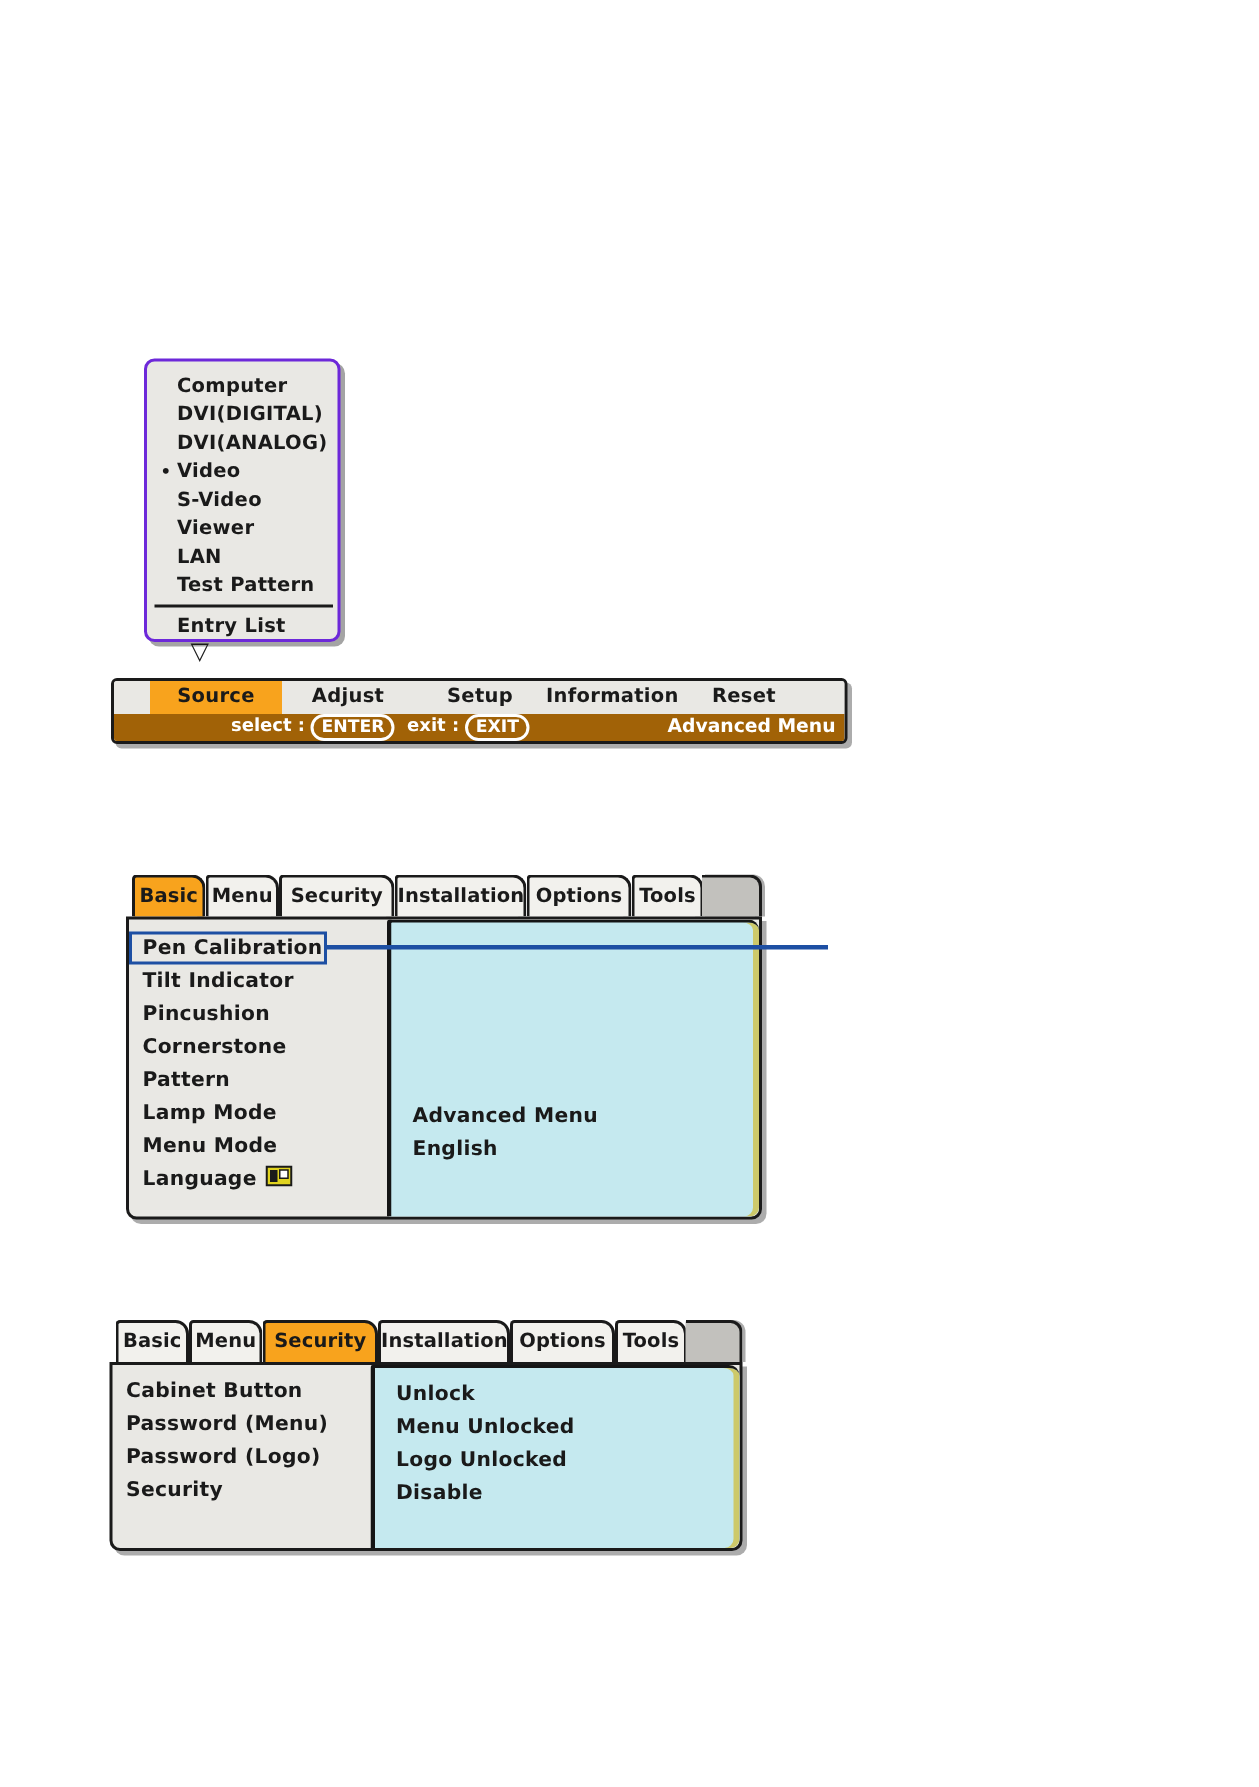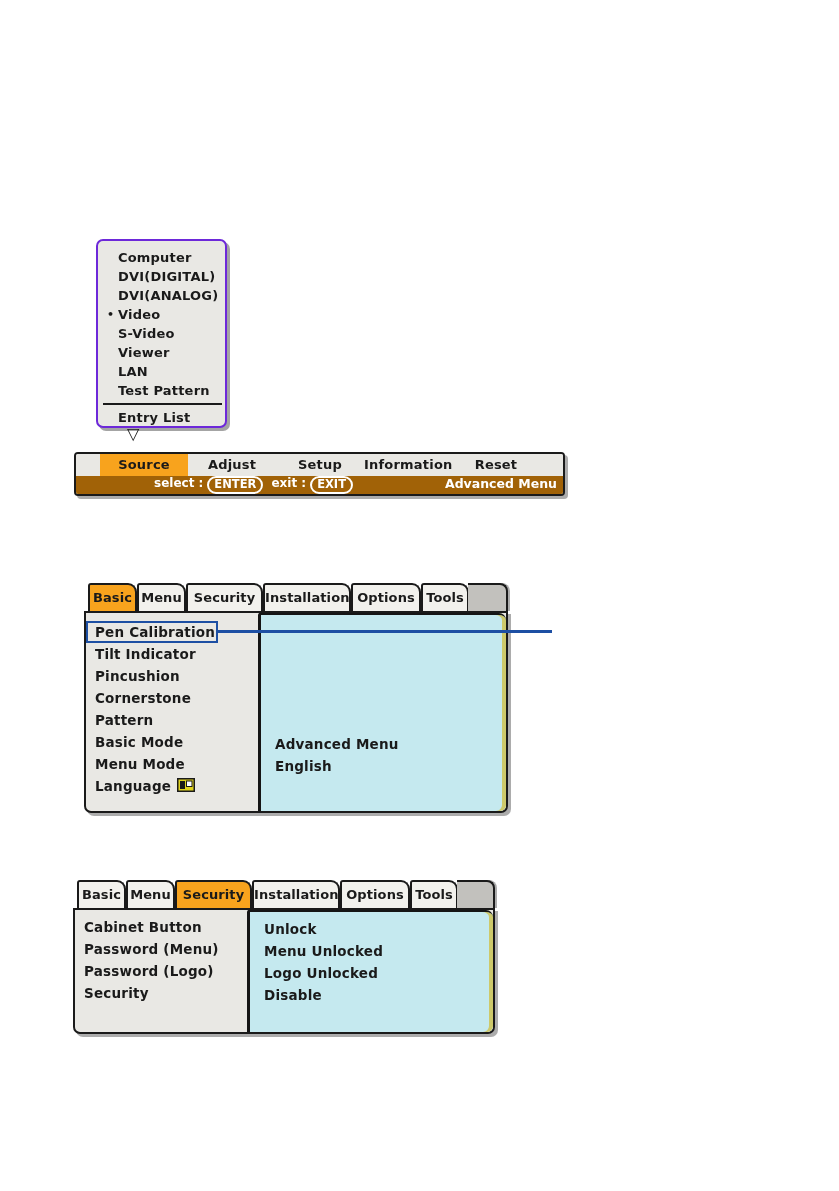--- a/index.html
+++ b/index.html
@@ -129,21 +129,21 @@
         <div class="menu-item">
             <span>Pincushion</span>
           </div>
         <div class="menu-item">
             <span>Cornerstone</span>
           </div>
         <div class="menu-item">
             <span>Pattern</span>
           </div>
         <div class="menu-item">
-            <span>Basic Mode</span>
+            <span>Lamp Mode</span>
           </div>
         <div class="menu-item">
             <span>Menu Mode</span>
           </div>
         <div class="menu-item">
           <span>Language</span>
           <span class="lang-icon">
             <svg width="18" height="14" viewBox="0 0 18 14">
                 <rect x="0.75" y="0.75" width="16.5" height="12.5" fill="#e0d31f" stroke="#1a1a1a" stroke-width="1.5"></rect>
                 <rect x="3" y="3" width="5" height="8" fill="#1a1a1a"></rect>

